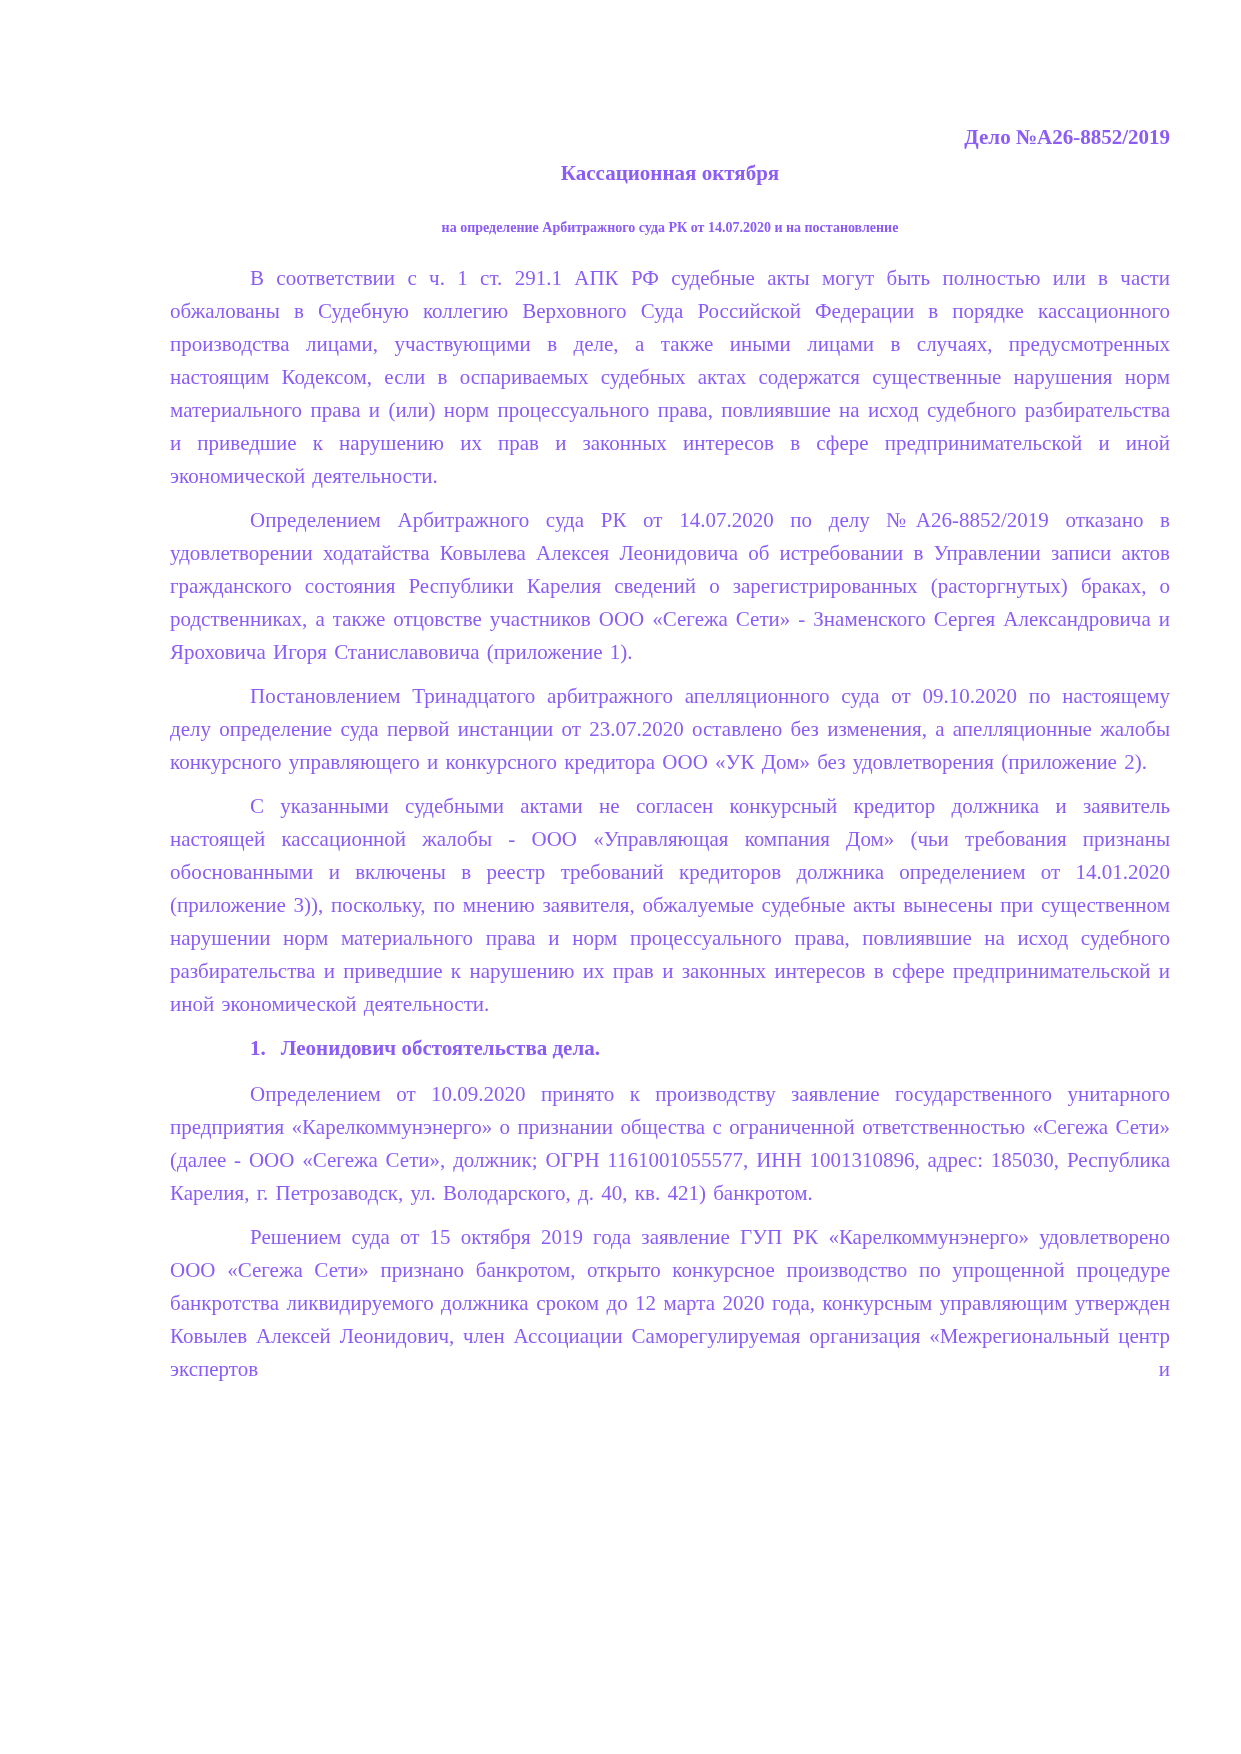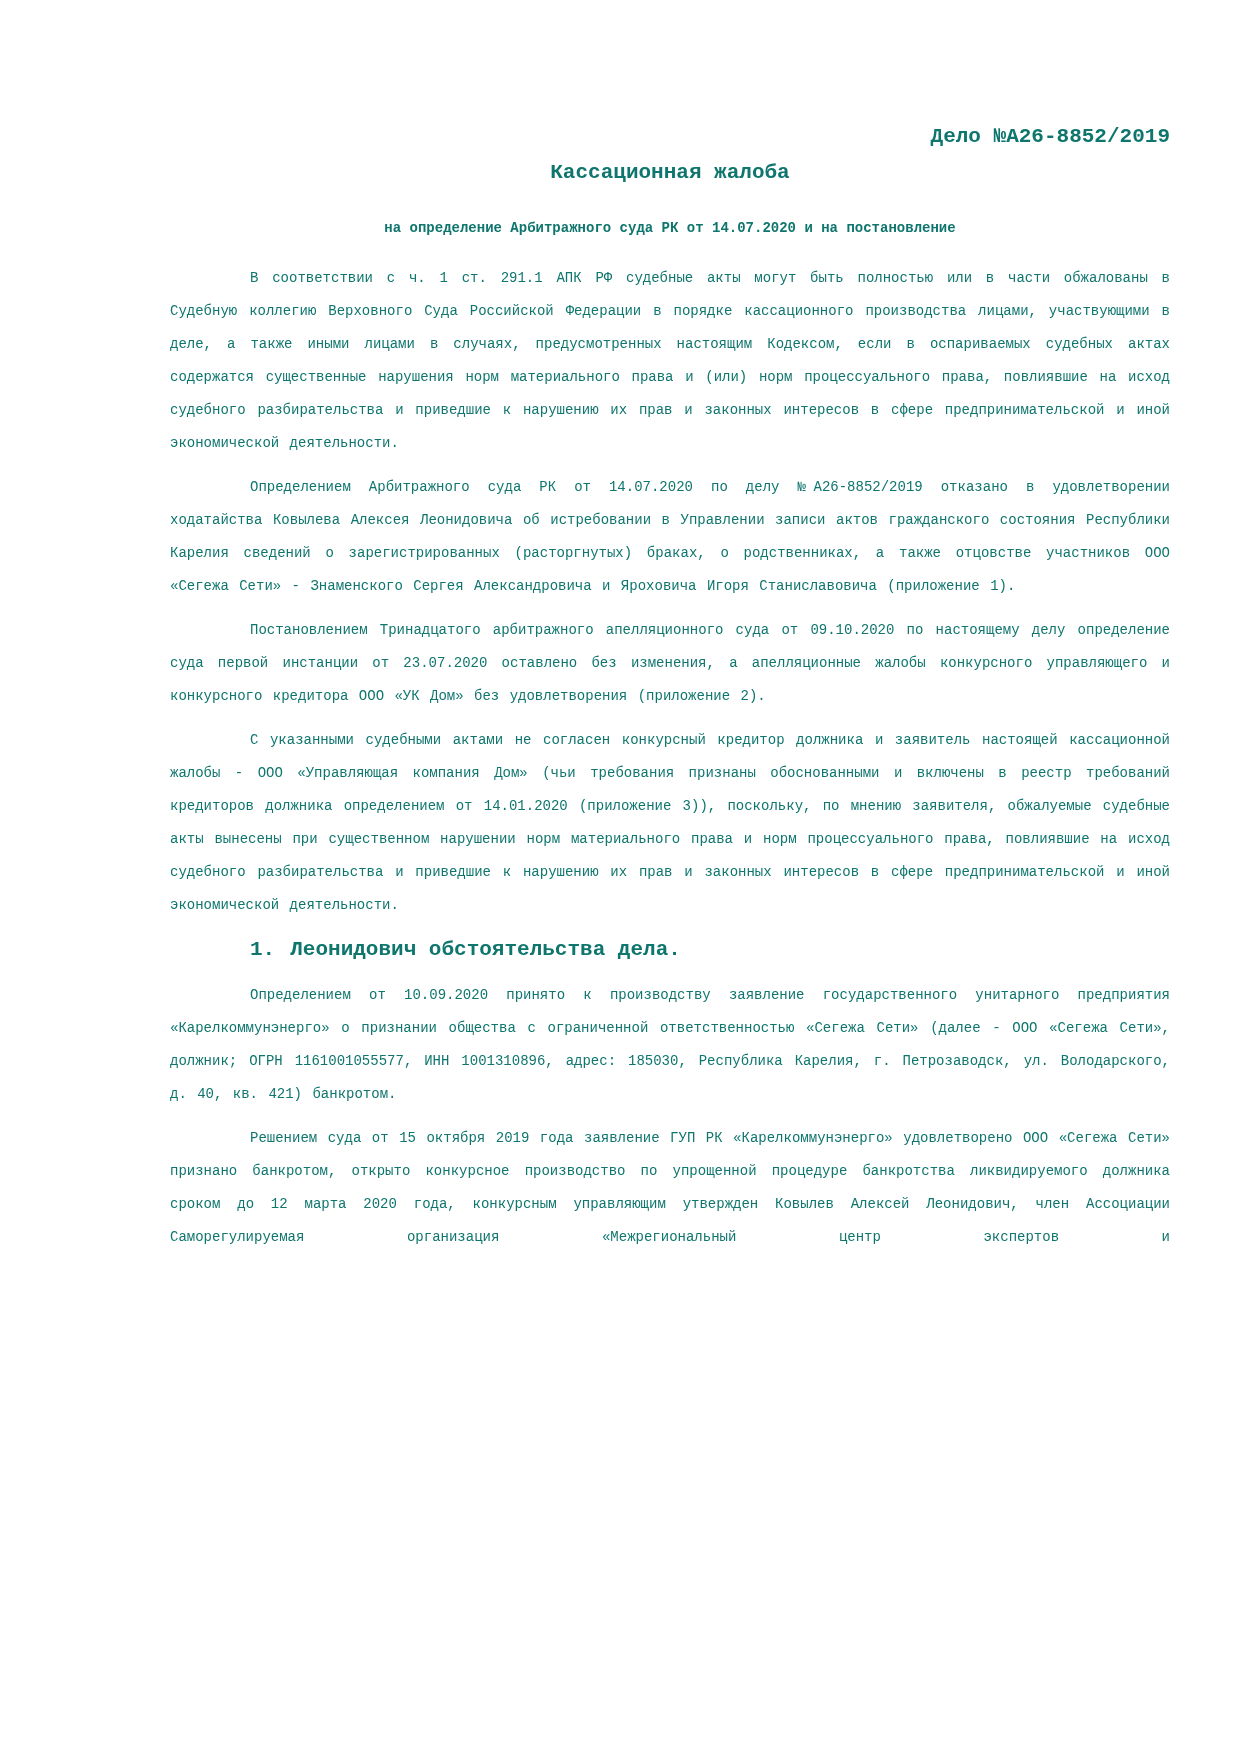--- a/index.html
+++ b/index.html
@@ -6,22 +6,22 @@
     margin: 0;
     padding: 0;
     background: #ffffff;
   }
   .page {
     position: relative;
     width: 1241px;
     height: 1554px;
     background: #ffffff;
     overflow: hidden;
-    font-family: Liberation Mono, monospace;
-    color: #0f766e;
+    font-family: Liberation Serif, serif;
+    color: #8b5cf6;
   }
   .content {
     position: absolute;
     left: 170px;
     top: 124px;
     width: 1000px;
   }
   .case-ref {
     font-size: 21px;
     font-weight: bold;
@@ -37,21 +37,21 @@
     margin: 0 0 26px 0;
   }
   .doc-subtitle {
     font-size: 14px;
     font-weight: bold;
     text-align: center;
     line-height: 32px;
     margin: 0 0 18px 0;
   }
   p.body {
-    font-size: 14px;
+    font-size: 21px;
     line-height: 33px;
     text-align: justify;
     text-indent: 80px;
     margin: 0 0 11px 0;
     word-spacing: 2px;
   }
   p.body.continued {
     
     text-align-last: justify;
     margin-bottom: 9px;
@@ -68,21 +68,21 @@
   }
 </style>
 </head>
 <body>
 
 <div class="page">
   <div class="content">
 
     <div class="case-ref">Дело №А26-8852/2019</div>
 
-    <h1 class="doc-title">Кассационная жалоба</h1>
+    <h1 class="doc-title">Кассационная октября</h1>
 
     <div class="doc-subtitle">
       <div>на определение Арбитражного суда РК от 14.07.2020 и на постановление</div>
     </div>
 
     <p class="body">В соответствии с ч. 1 ст. 291.1 АПК РФ судебные акты могут быть полностью или в части обжалованы в Судебную коллегию Верховного Суда Российской Федерации в порядке кассационного производства лицами, участвующими в деле, а также иными лицами в случаях, предусмотренных настоящим Кодексом, если в оспариваемых судебных актах содержатся существенные нарушения норм материального права и (или) норм процессуального права, повлиявшие на исход судебного разбирательства и приведшие к нарушению их прав и законных интересов в сфере предпринимательской и иной экономической деятельности.</p>
 
     <p class="body">Определением Арбитражного суда РК от 14.07.2020 по делу №А26-8852/2019 отказано в удовлетворении ходатайства Ковылева Алексея Леонидовича об истребовании в Управлении записи актов гражданского состояния Республики Карелия сведений о зарегистрированных (расторгнутых) браках, о родственниках, а также отцовстве участников ООО «Сегежа Сети» - Знаменского Сергея Александровича и Яроховича Игоря Станиславовича (приложение 1).</p>
 
     <p class="body">Постановлением Тринадцатого арбитражного апелляционного суда от 09.10.2020 по настоящему делу определение суда первой инстанции от 23.07.2020 оставлено без изменения, а апелляционные жалобы конкурсного управляющего и конкурсного кредитора ООО «УК Дом» без удовлетворения (приложение 2).</p>

